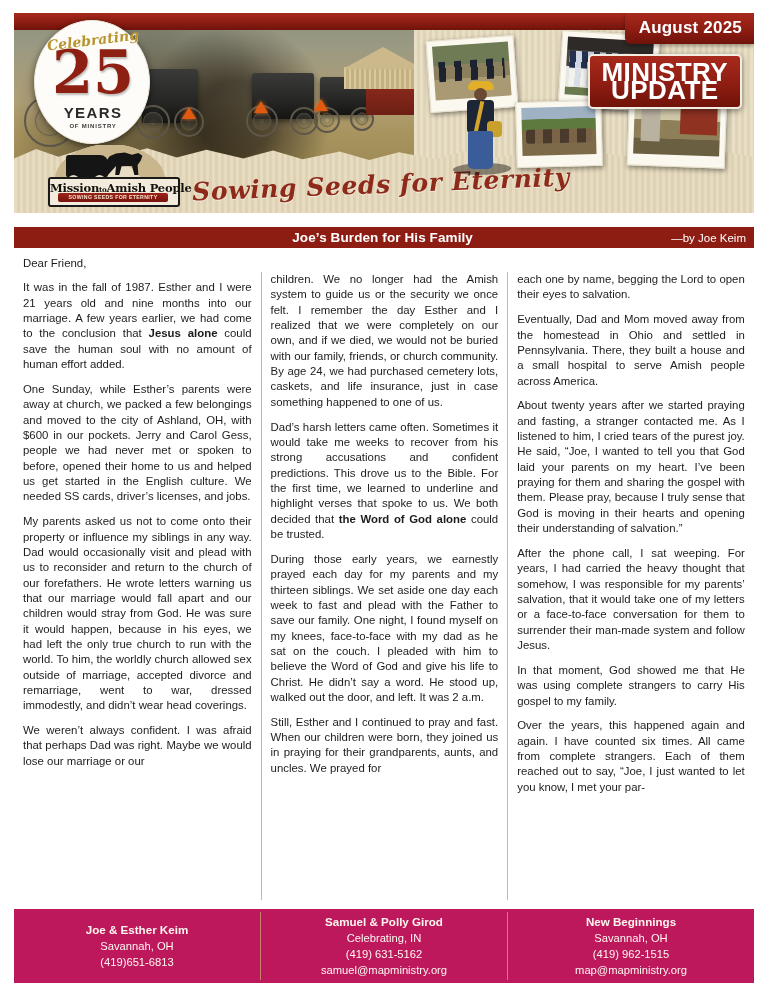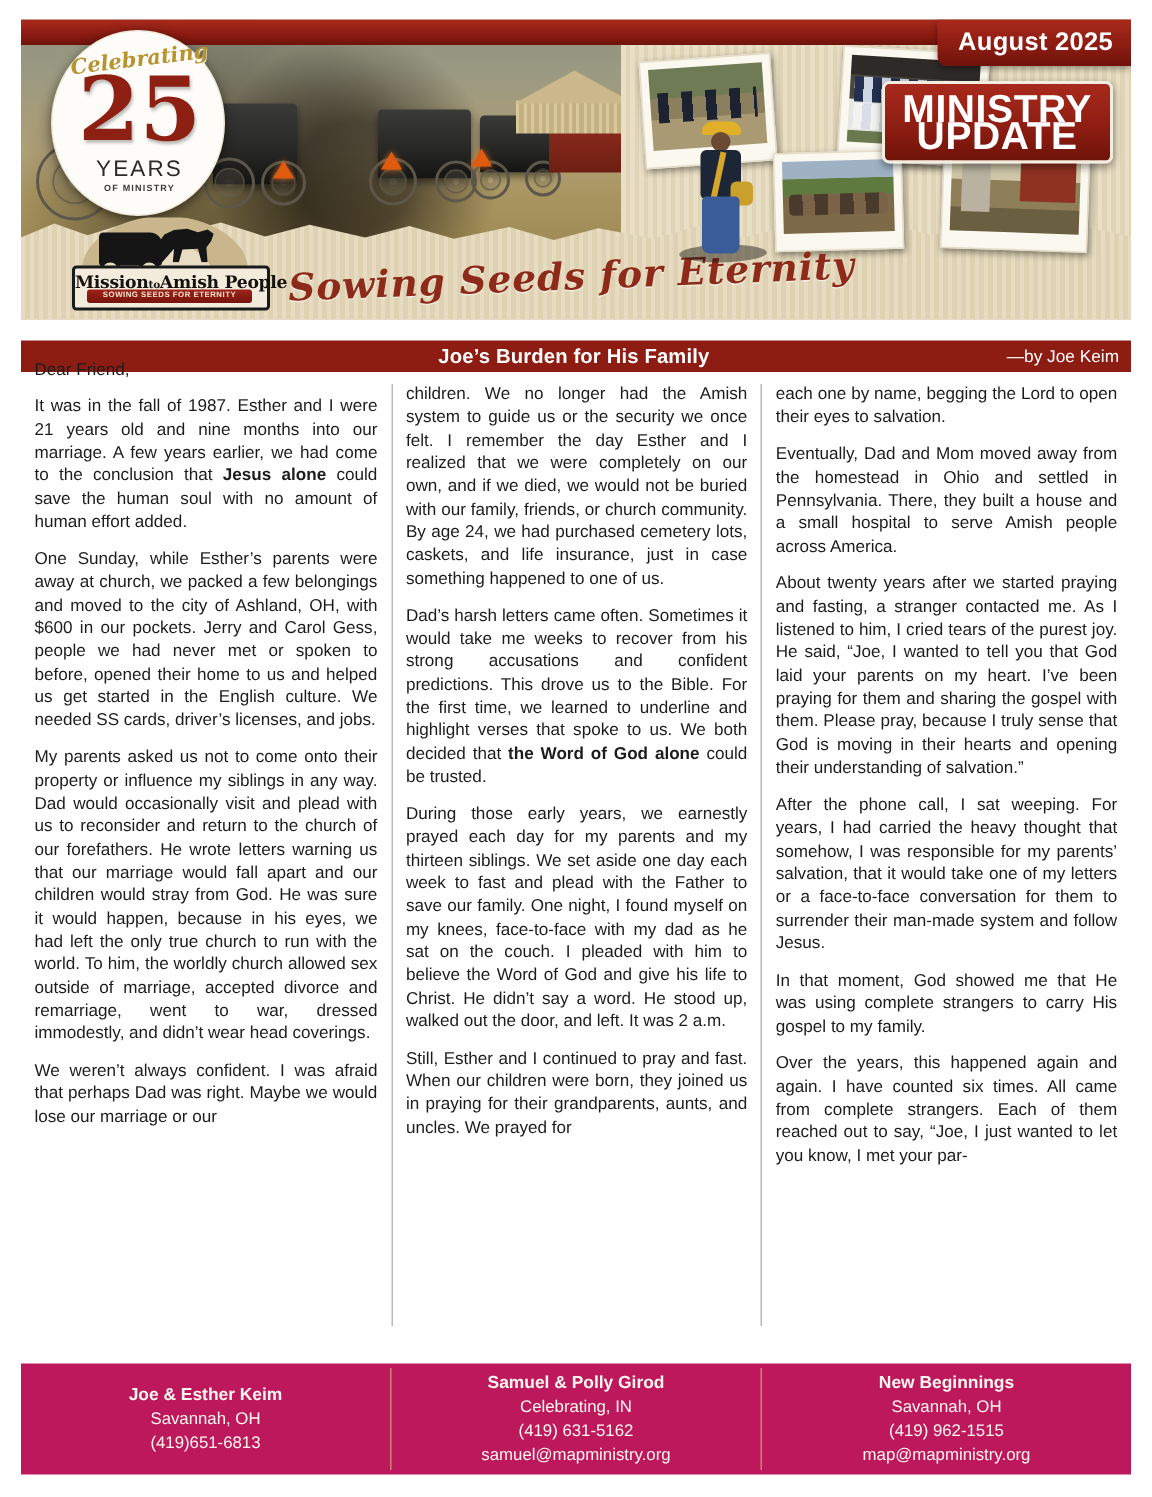--- a/index.html
+++ b/index.html
@@ -105,21 +105,21 @@
     text-shadow: 0 1px 0 #fff;
   }
   .badge25 .num {
     position:absolute; top:22px; left:0; width:116px; text-align:center;
     font-family:"DejaVu Serif", serif; font-weight:700; font-size:59px;
     color:#8d1f13; line-height:1;
     text-shadow: 1px 2px 2px rgba(0,0,0,.25);
   }
   .badge25 .years {
     position:absolute; top:83px; left:0; width:116px; text-align:center;
-    font-family:"Liberation Sans", sans-serif; font-weight:400; font-size:15px;
+    font-family:"Liberation Sans", sans-serif; font-weight:700; font-size:15px;
     color:#2a2a2a; letter-spacing:1.4px;
   }
   .badge25 .ofmin {
     position:absolute; top:102px; left:0; width:116px; text-align:center;
     font-family:"Liberation Sans", sans-serif; font-weight:700; font-size:6px;
     color:#3a3a3a; letter-spacing:.8px;
   }
   
   .maplogo {
     position: absolute; left: 34px; bottom: 6px; width: 126px; height: 62px; z-index: 8;
@@ -235,21 +235,21 @@
     flex:1; text-align:center; color:#ffffff;
     font-weight:700; font-size:13.5px; letter-spacing:.1px;
     padding-left: 80px;
   }
   .titlebar .by {
     color:#ffffff; font-size:11.5px; padding-right:8px; white-space:nowrap;
   }
 
   
   .columns {
-    position:absolute; left:14px; top:240px; width:740px; height:644px;
+    position:absolute; left:14px; top:256px; width:740px; height:644px;
     display:flex; gap:0;
   }
   .col {
     width: 246.6px; padding: 0 9px;
     position:relative;
     font-size: 11.4px; line-height: 15.35px;
     color:#1c1c1c;
     text-align: justify;
     overflow: hidden;
   }

